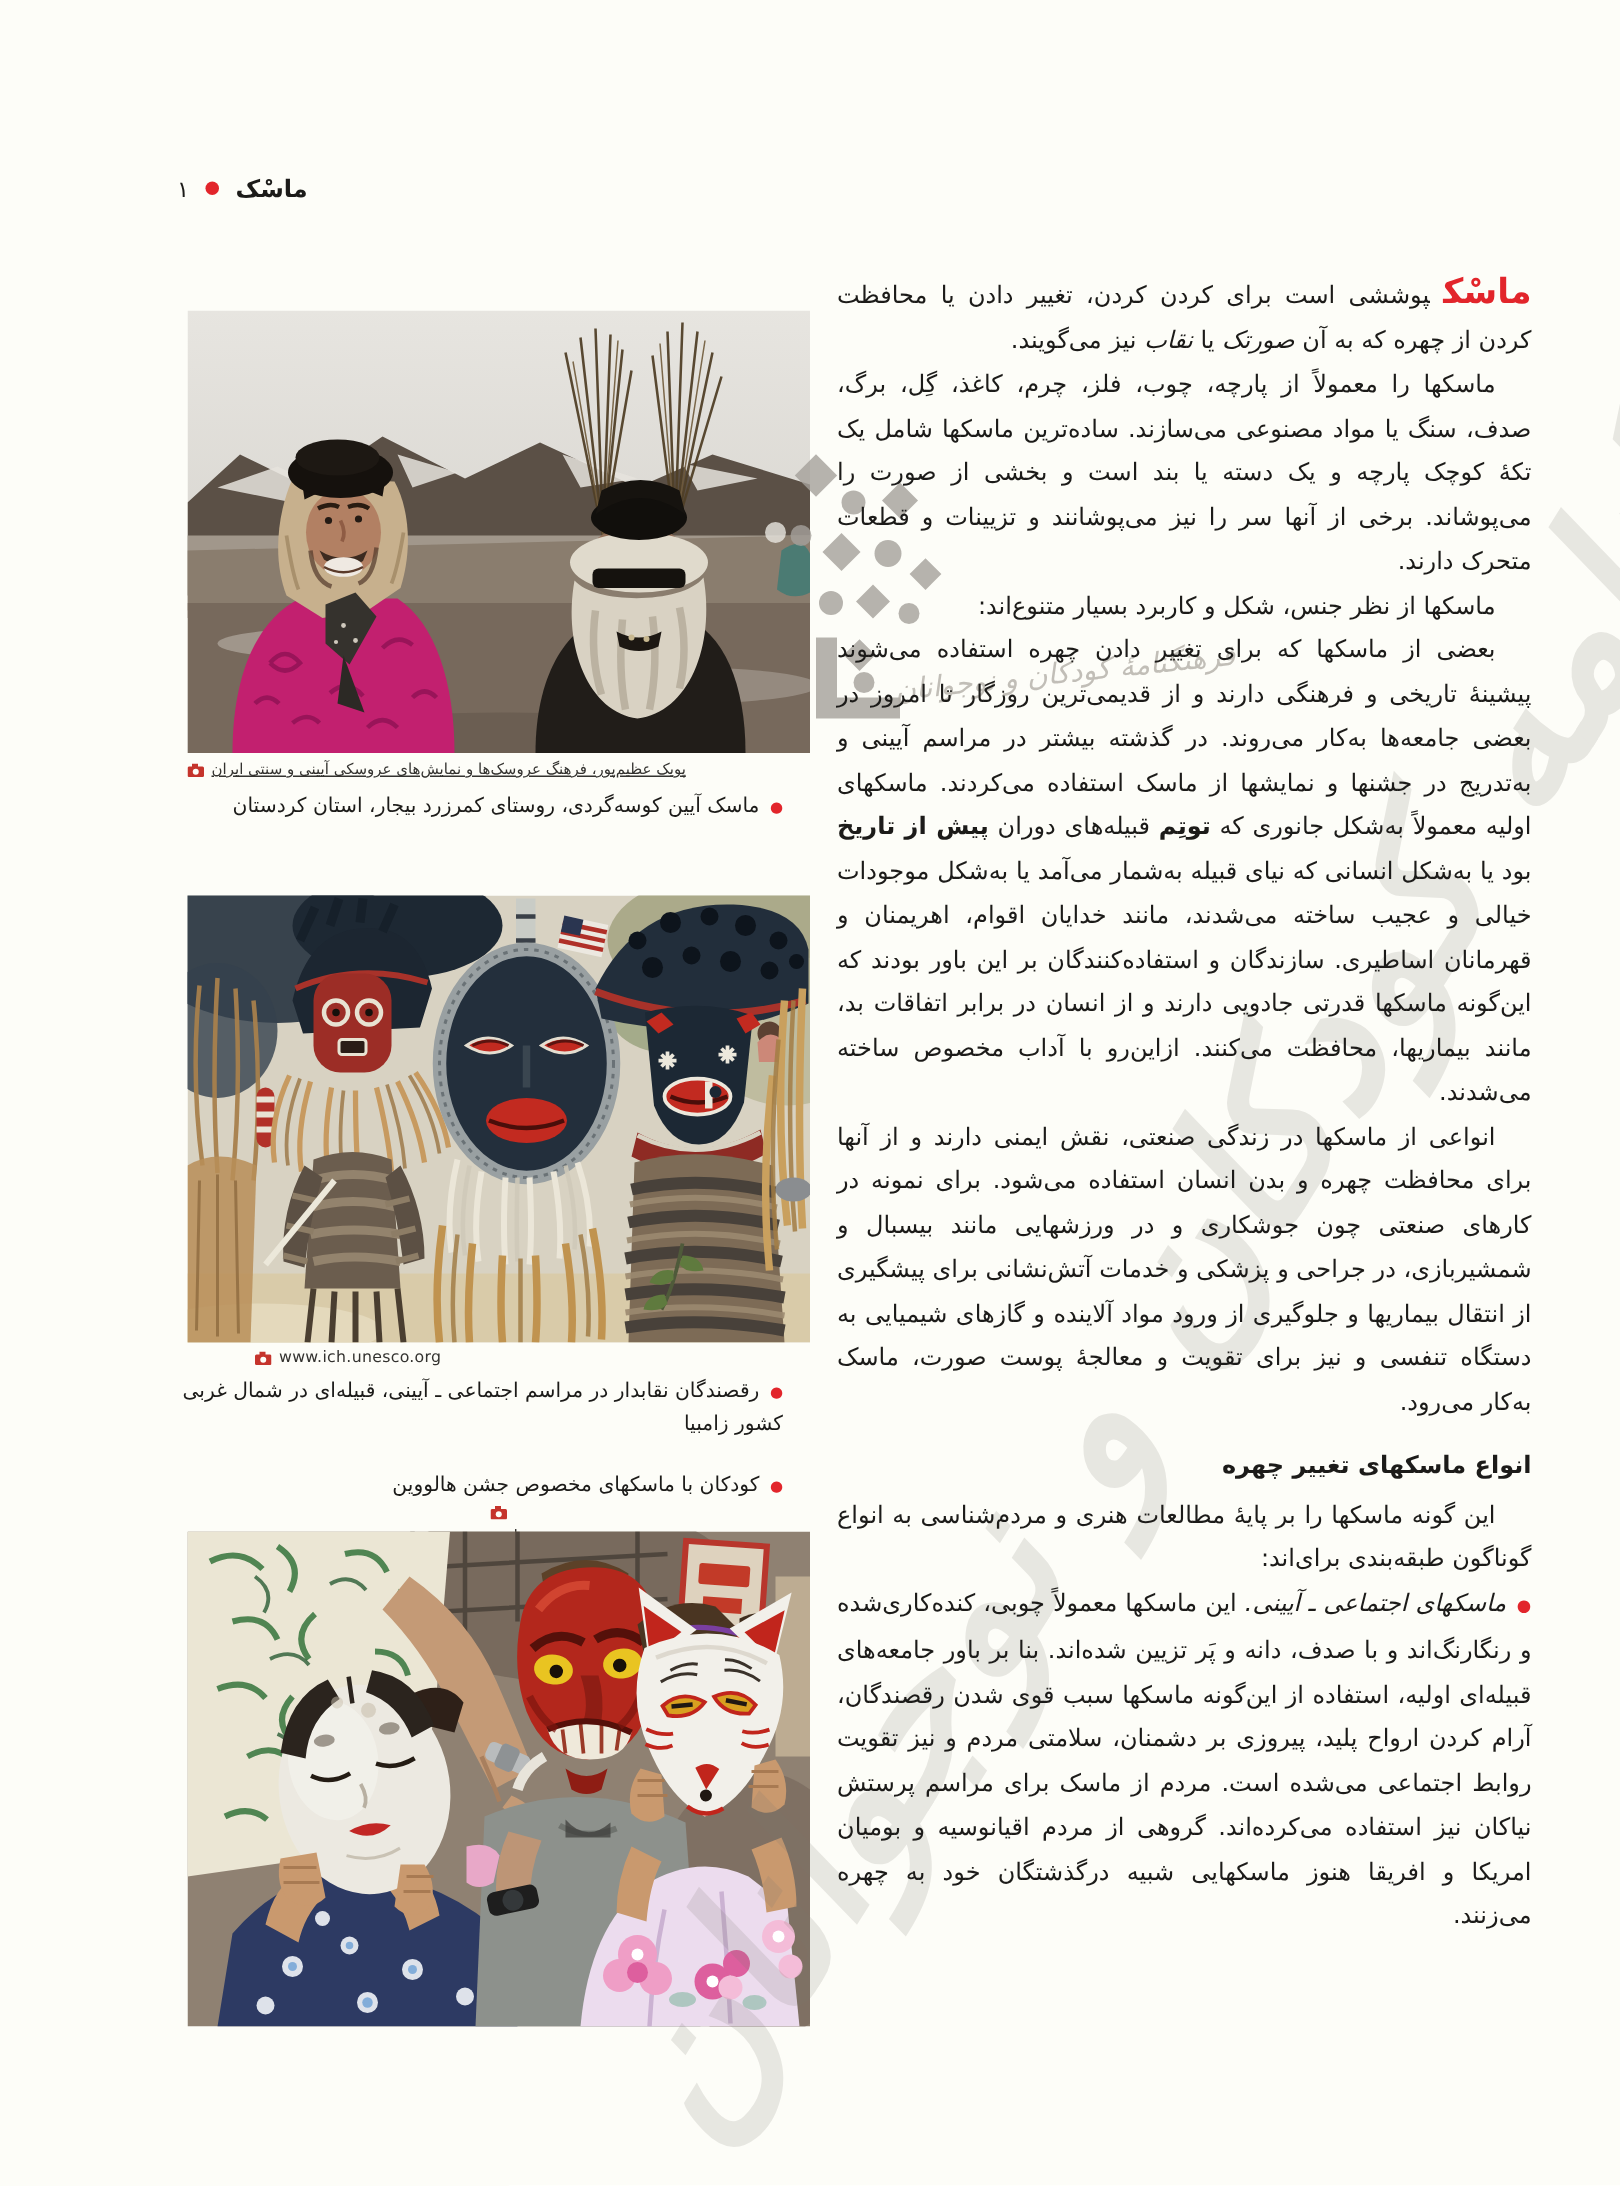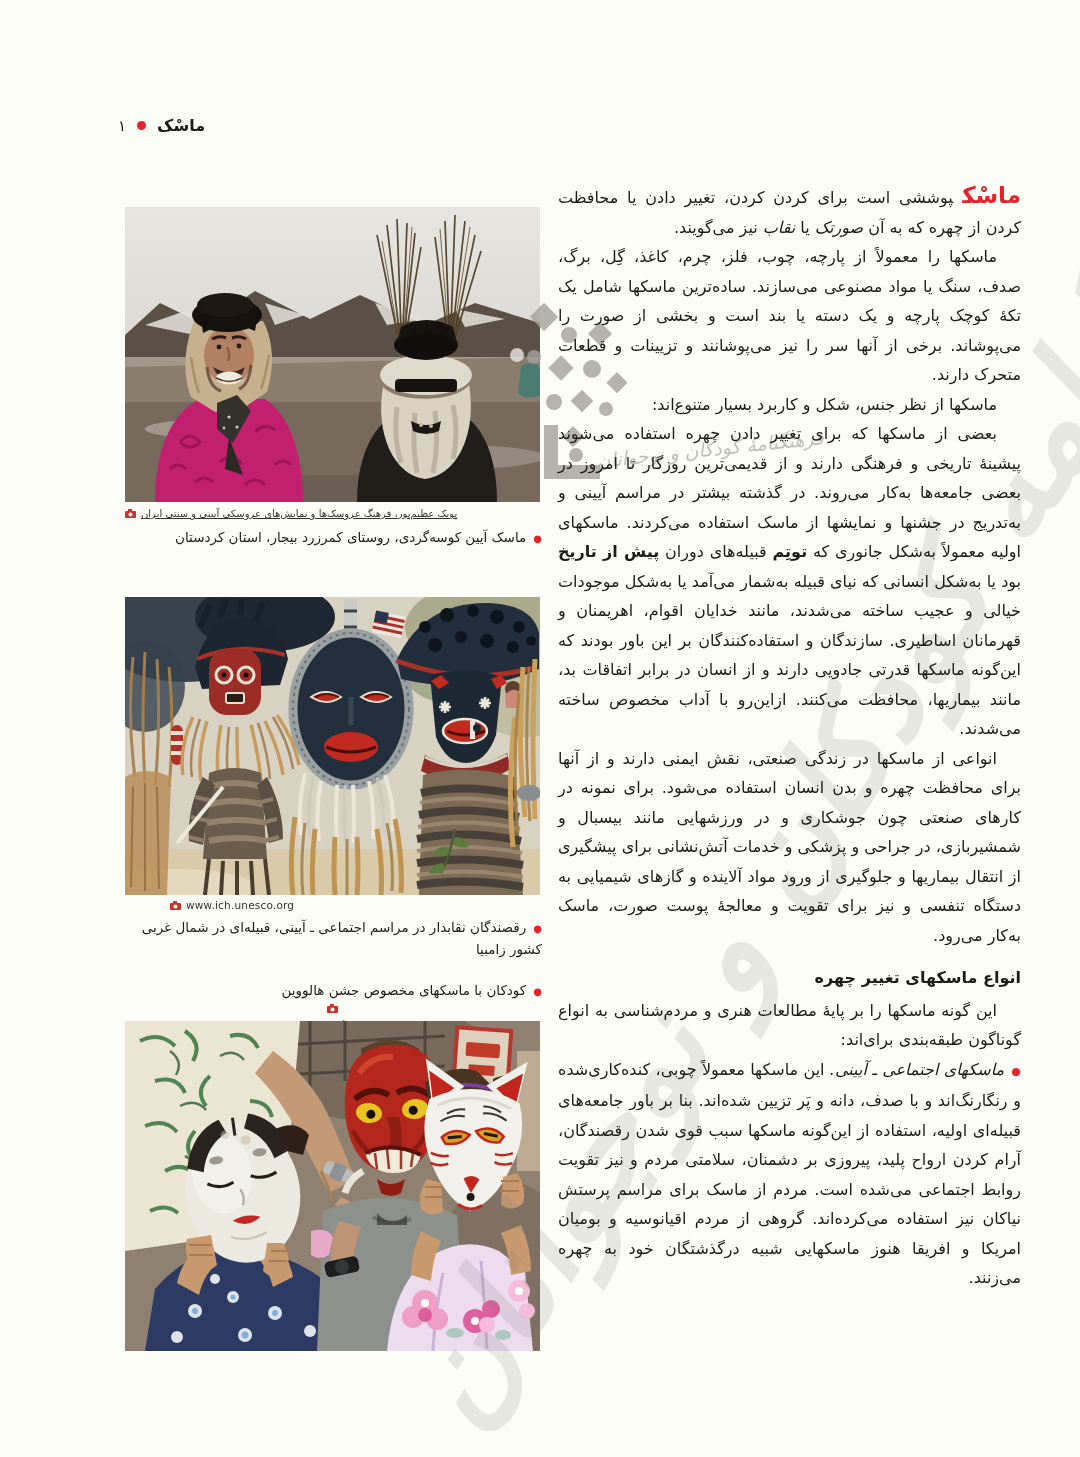--- a/index.html
+++ b/index.html
@@ -9,21 +9,21 @@
   .hdr{position:absolute;top:116px;left:118px;display:flex;direction:rtl;align-items:center;gap:11px;}
   .hdr .t{font-size:16px;font-weight:600;}
   .hdr .dot{width:9px;height:9px;border-radius:50%;background:#e2252b;}
   .hdr .n{font-size:15px;}
   
   .fig{position:absolute;left:125px;width:415px;}
   .photo{display:block;}
   .credit{position:absolute;left:125px;width:415px;display:flex;align-items:center;gap:5px;
           direction:ltr;font-size:10.5px;color:#33322f;letter-spacing:.2px;}
   .credit .rtl{direction:rtl;font-size:10px;}
-  .caption{position:absolute;left:133px;width:409px;direction:rtl;text-align:right;
+  .caption{position:absolute;left:113px;width:409px;direction:rtl;text-align:right;
            font-size:13.5px;line-height:20px;padding-right:6px;}
   .caption .cb{color:#e2252b;font-size:10px;margin-left:7px;}
   
   .article{position:absolute;left:558px;top:181px;width:463px;direction:rtl;
            font-size:16px;line-height:29.5px;text-align:justify;z-index:3;}
   .article p{margin:0;}
   .sec-para{text-indent:24px;}
   .sec-heading{font-weight:bold;margin:13px 0 3px !important;text-align:right;}
   .lead-term{color:#e2252b;font-weight:bold;font-size:23px;margin-left:9px;}
   .red-bullet{color:#e2252b;font-size:11px;margin-left:7px;}

